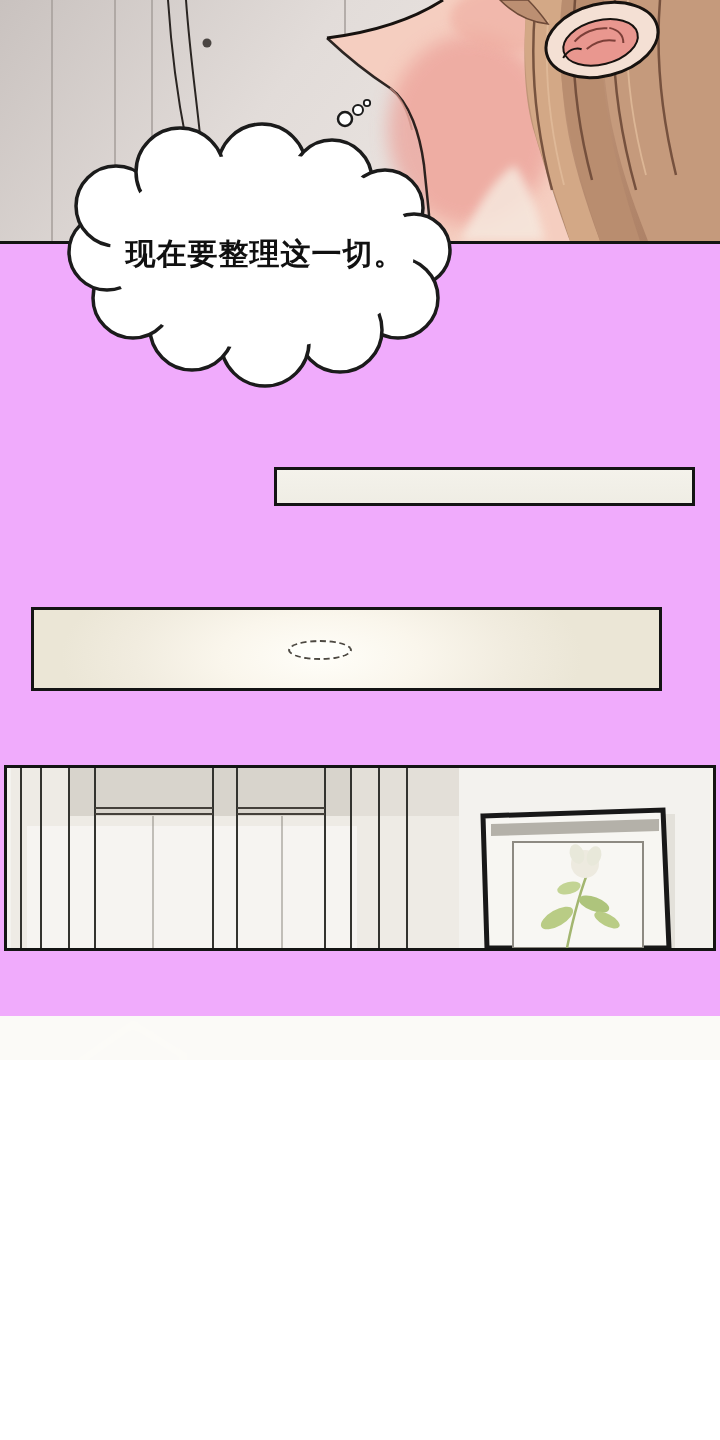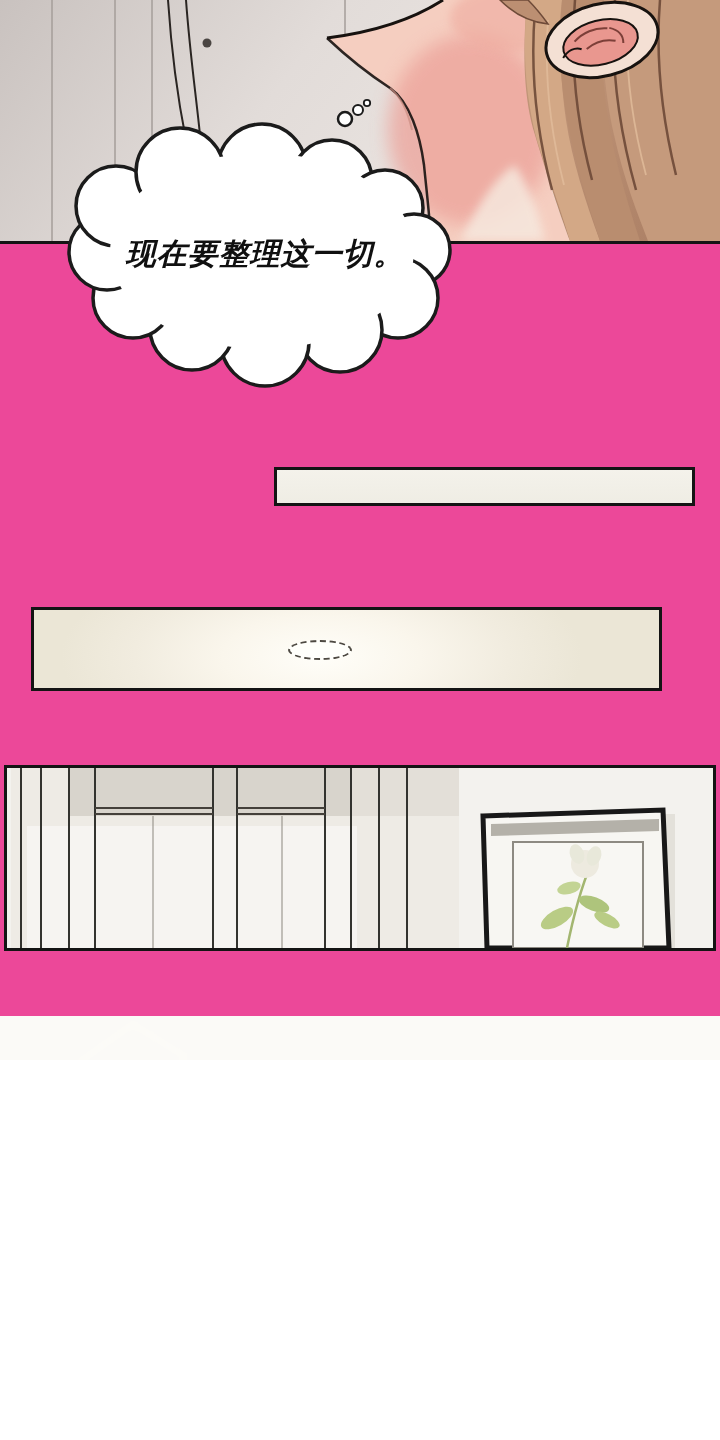--- a/index.html
+++ b/index.html
@@ -1,17 +1,17 @@
 <!DOCTYPE html>
 <html><head>
 <meta charset="utf-8">
 <style>
   html,body{margin:0;padding:0;background:#ffffff;}
-  .page{position:relative;width:720px;height:1060px;background:#ec4899;overflow:hidden;
-        font-family:"Liberation Sans","DejaVu Sans",sans-serif;font-style:italic;}
+  .page{position:relative;width:720px;height:1060px;background:#f0abfc;overflow:hidden;
+        font-family:"Liberation Sans","DejaVu Sans",sans-serif;}
   .panel{position:absolute;box-sizing:border-box;}
   
   .panel1{left:0;top:0;width:720px;height:244px;border-bottom:3px solid #141414;overflow:hidden;z-index:1;}
   
   .cloud-svg{position:absolute;left:55px;top:90px;width:420px;height:300px;z-index:5;}
   .cloud-text{position:absolute;left:110px;top:234px;width:310px;z-index:6;
               font-size:30px;font-weight:bold;color:#101010;text-align:center;line-height:40px;letter-spacing:1px;}
   
   .strip1{left:274px;top:467px;width:421px;height:39px;border:3px solid #141414;
           background:linear-gradient(180deg,#f4f2eb 0%,#efede4 100%);z-index:2;}

